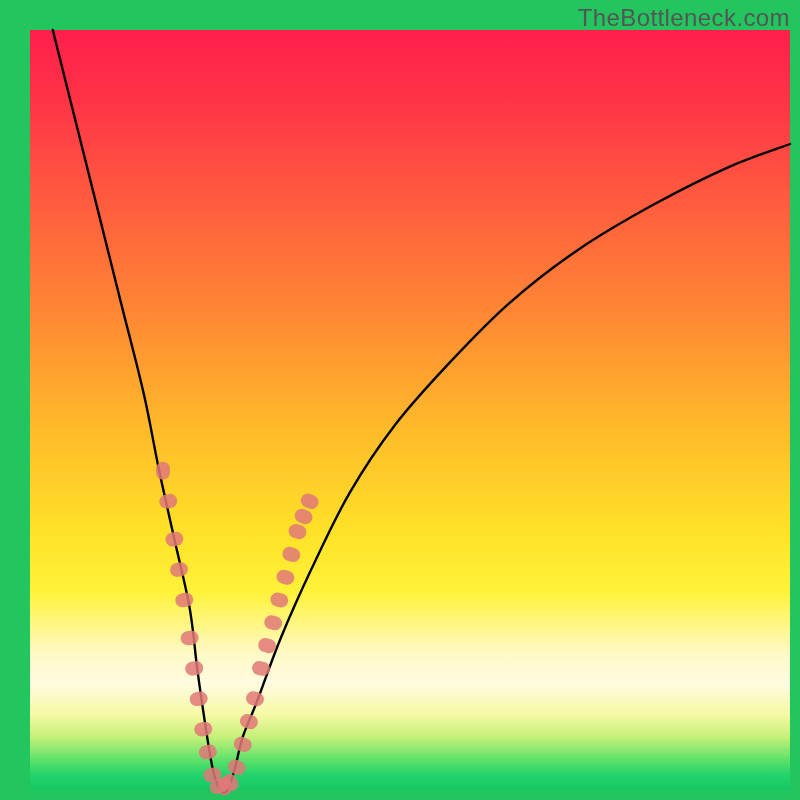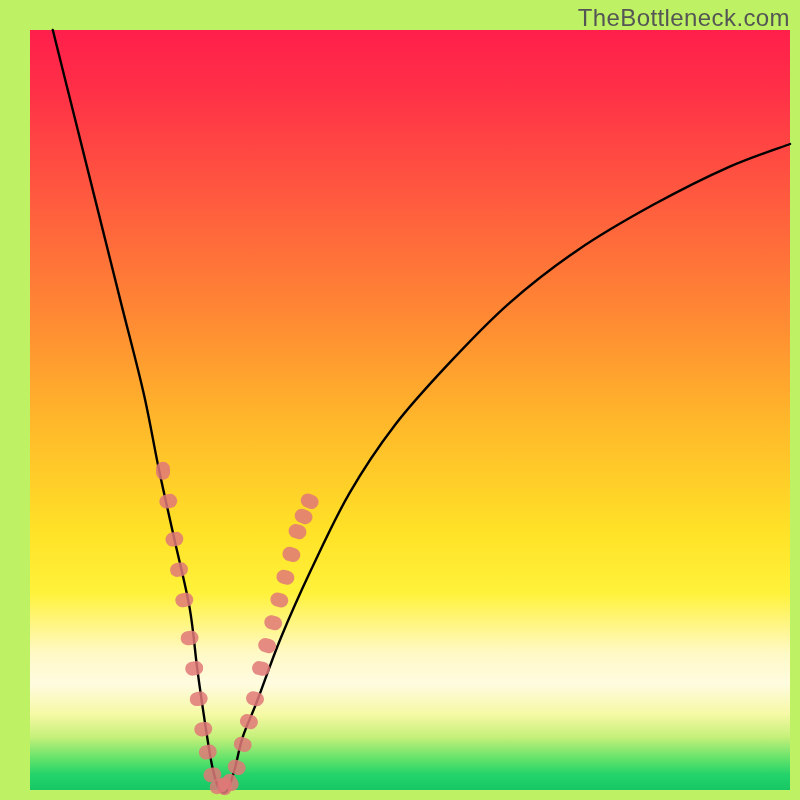--- a/index.html
+++ b/index.html
@@ -8,21 +8,21 @@
     width: 800px;
     height: 800px;
     background: #000;
     font-family: Arial, Helvetica, sans-serif;
     overflow: hidden;
   }
   .frame {
     position: relative;
     width: 800px;
     height: 800px;
-    background: #bef264;
+    background: #22c55e;
   }
   .plot-area {
     position: absolute;
     left: 30px;
     top: 30px;
     width: 760px;
     height: 760px;
     
     background: linear-gradient(to bottom,
       #ff1f4b 0%,

